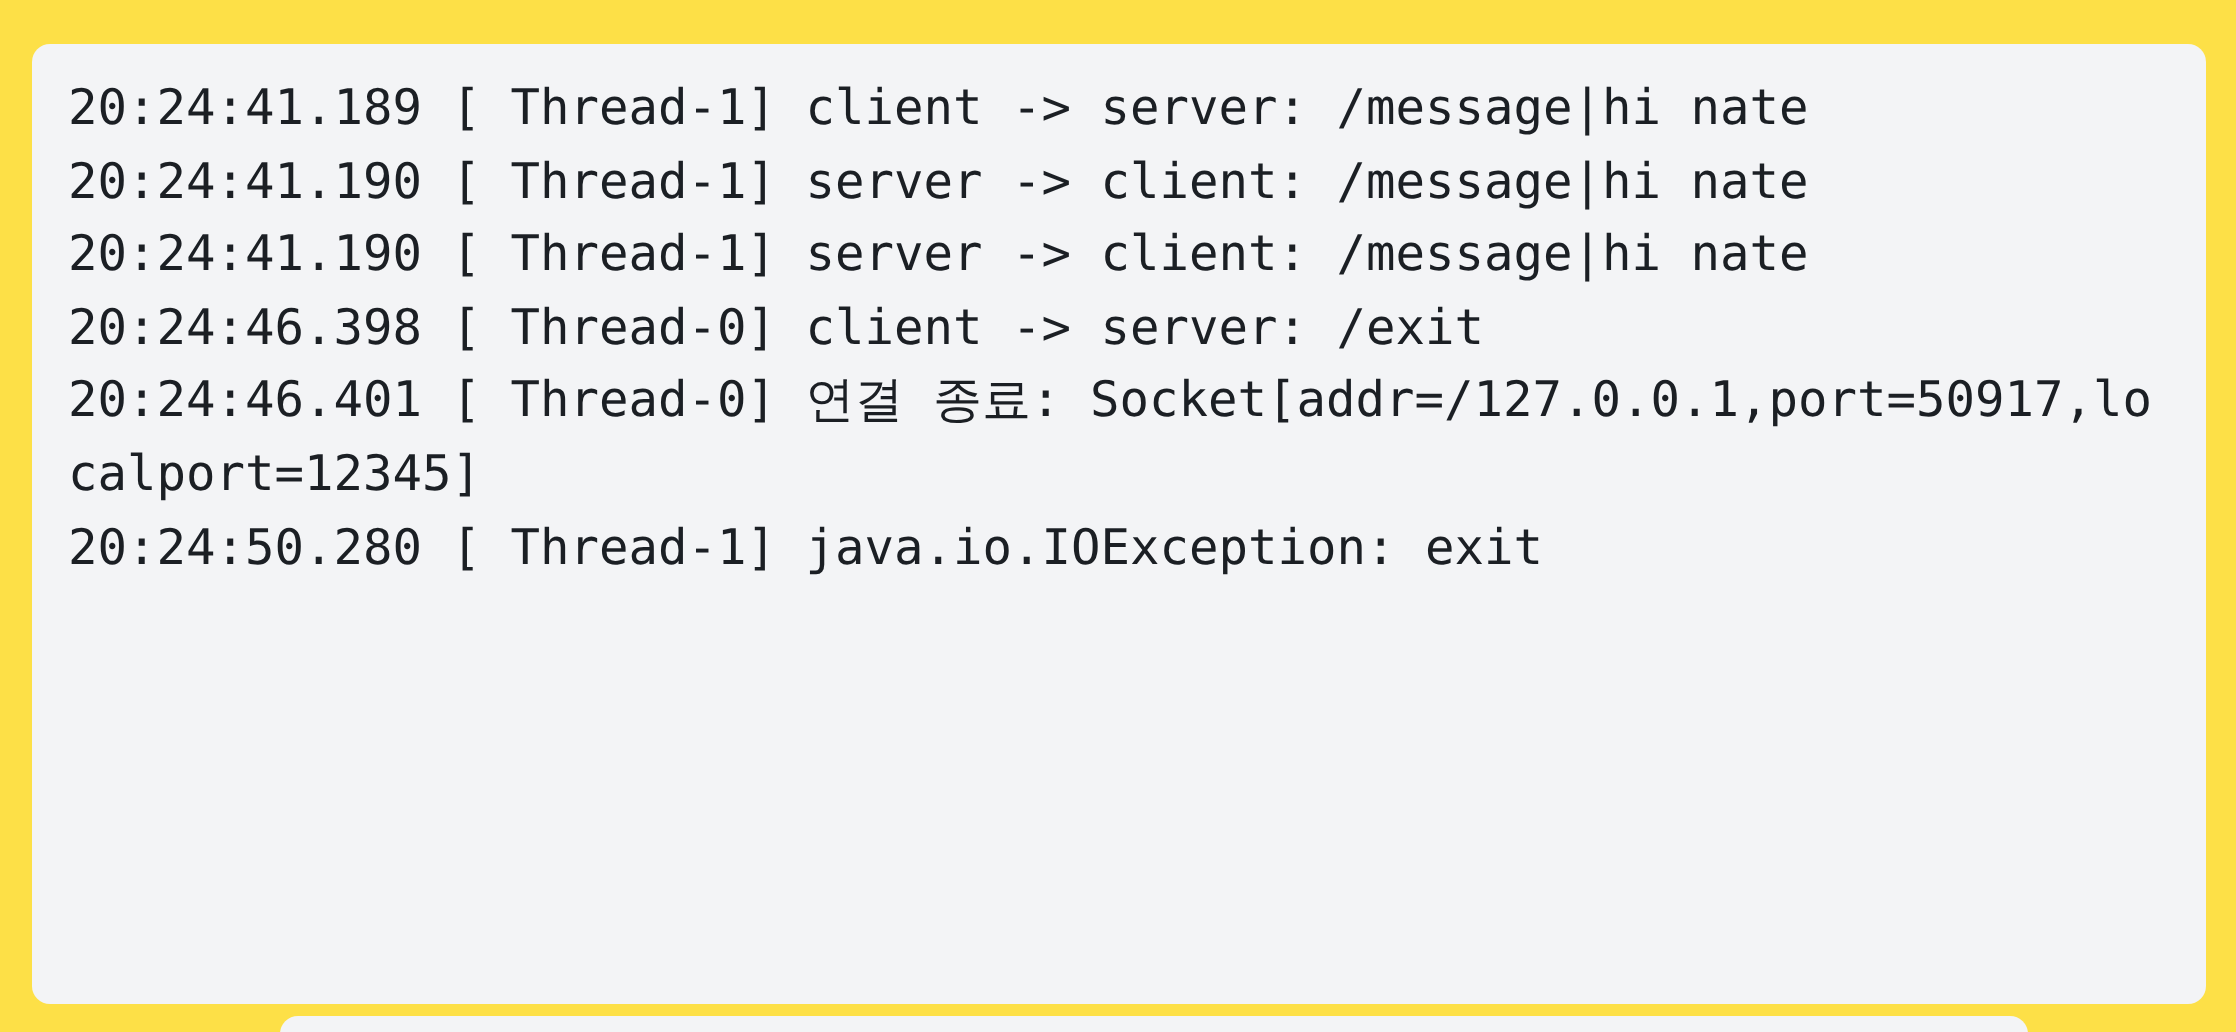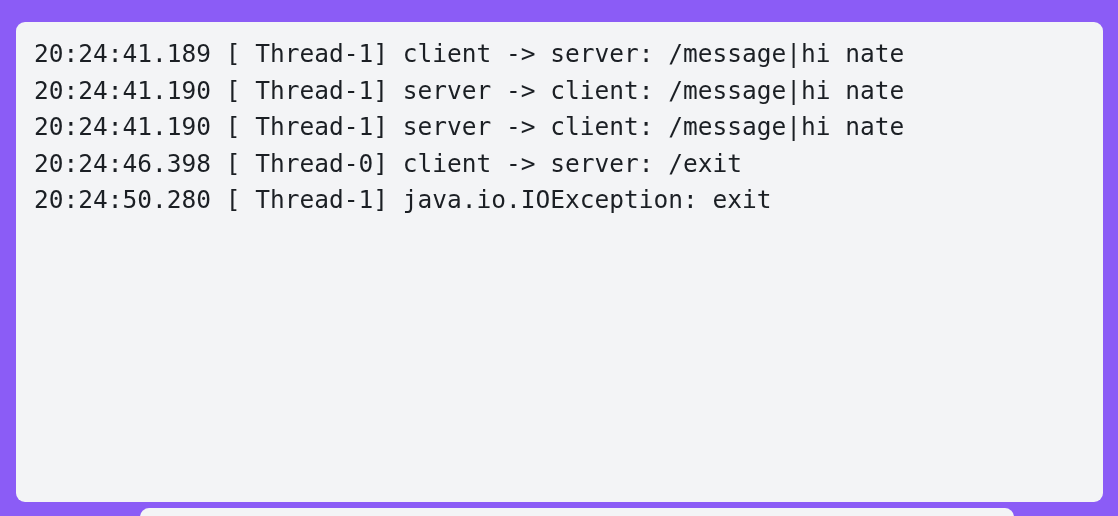--- a/index.html
+++ b/index.html
@@ -15,21 +15,21 @@
     font-family: "Liberation Sans", sans-serif;
     position: relative;
   }
 
   .page {
     position: absolute;
     left: 0;
     top: 0;
     width: 1118px;
     height: 516px;
-    background: #8b5cf6;
+    background: #fde047;
     overflow: hidden;
   }
 
   
   .code-block {
     position: absolute;
     left: 16px;
     top: 22px;
     width: 1087px;
     height: 480px;
@@ -88,20 +88,21 @@
 <body>
 
 <div class="page">
 
   <div class="code-block">
     <div class="log-lines">
       <div class="log-line">20:24:41.189 [ Thread-1] client -&gt; server: /message|hi nate</div>
       <div class="log-line">20:24:41.190 [ Thread-1] server -&gt; client: /message|hi nate</div>
       <div class="log-line">20:24:41.190 [ Thread-1] server -&gt; client: /message|hi nate</div>
       <div class="log-line">20:24:46.398 [ Thread-0] client -&gt; server: /exit</div>
+      <div class="log-line">20:24:46.401 [ Thread-0] 연결 종료: Socket[addr=/127.0.0.1,port=50917,localport=12345]</div>
       <div class="log-line">20:24:50.280 [ Thread-1] java.io.IOException: exit</div>
     </div>
   </div>
 
   <div class="code-block-secondary"></div>
 
   <div class="bottom-text-left">· ·</div>
 
   <div class="bottom-text-right">· = = ·</div>
 

